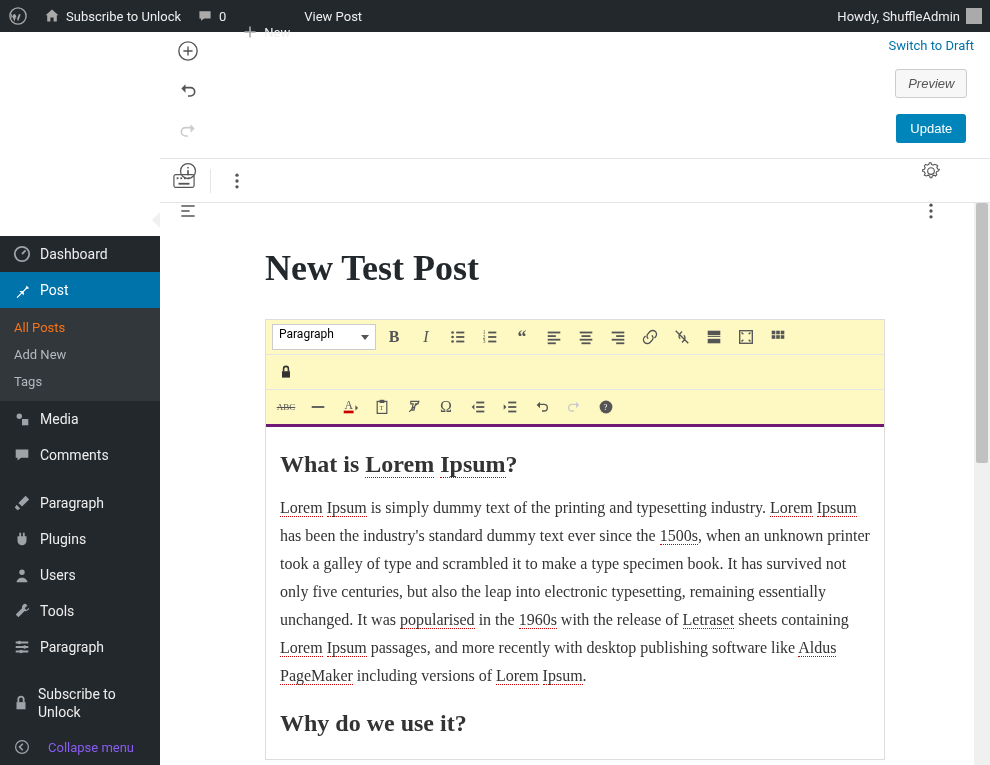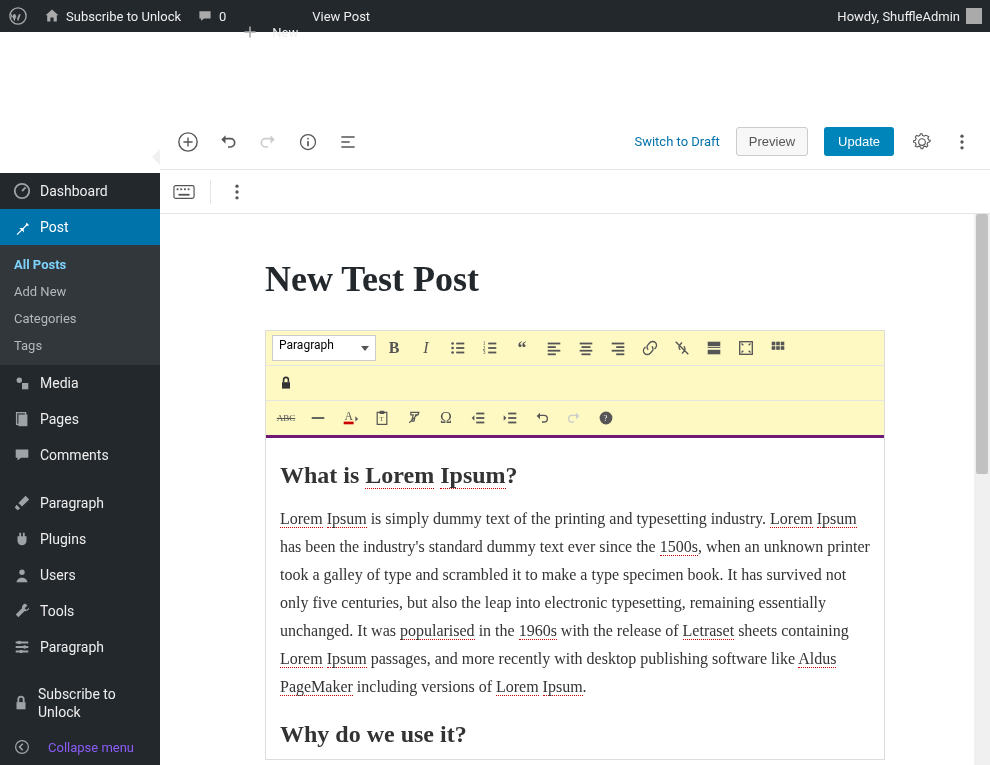--- a/index.html
+++ b/index.html
@@ -10,35 +10,35 @@
 .adminbar span, .adminbar a { color: #eee; }
 .ab-icon { width: 20px; height: 20px; display: inline-flex; align-items: center; justify-content: center; }
 .avatar-sq { width: 16px; height: 16px; background: #aaa; display: inline-block; }
 
 .layout { display: flex; height: calc(765px - 32px); align-items: flex-end; }
 .sidebar { width: 160px; background: #23282d; color: #eee; display: flex; flex-direction: column; font-size: 14px; }
 .side-item { display: flex; align-items: center; gap: 8px; padding: 8px 12px; cursor: pointer; color: #eee; }
 .side-item.active { background: #0073aa; color: #fff; }
 .side-sub { background: #32373c; padding: 6px 0; }
 .side-sub-item { padding: 6px 14px; font-size: 13px; color: #b4b9be; cursor: pointer; }
-.side-sub-item.sel { color: #7dd3fc; font-weight: 700; }
+.side-sub-item.sel { color: #f97316; font-weight: 400; }
 .side-icon { width: 20px; height: 20px; display: inline-flex; align-items: center; justify-content: center; }
 .side-icon svg { fill: #9ea3a8; }
 .side-item.active .side-icon svg { fill: #fff; }
 .collapse { color: #8b5cf6; font-size: 13px; padding: 8px 12px; display: flex; gap: 16px; align-items: center; cursor: pointer; }
 .arrow-notch { width:0; height:0; border-top:8px solid transparent; border-bottom:8px solid transparent; border-right:8px solid #f0f0f1; position:absolute; left:152px; margin-top:-24px; }
 
 .main { flex: 1; background: #fff; display: flex; flex-direction: column; position: relative; }
 .topbar { height: 56px; border-bottom: 1px solid #e2e4e7; display: flex; align-items: center; padding: 0 16px; justify-content: space-between; }
-.tb-left, .tb-right { display: flex; align-items: center; gap: 16px; }
+.tb-left, .tb-right { display: flex; align-items: center; gap: 16px; flex-direction: column; }
 .tb-btn { width: 24px; height: 24px; display: inline-flex; align-items: center; justify-content: center; cursor: pointer; color: #555; }
 .tb-btn svg { fill: #555; }
 .tb-btn.disabled svg { fill: #ccc; }
 .link-btn { color: #0073aa; cursor: pointer; font-size: 13px; }
-.btn-outline { border: 1px solid #ccc; background: #f7f7f7; padding: 6px 12px; border-radius: 3px; cursor: pointer; font-size: 13px; color: #555; }
+.btn-outline { border: 1px solid #ccc; background: #f7f7f7; padding: 6px 12px; border-radius: 3px; cursor: pointer; font-size: 13px; color: #555; font-style: italic; }
 .btn-primary { background: #0085ba; color: #fff; border: 0; padding: 7px 14px; border-radius: 3px; cursor: pointer; font-size: 13px; }
 
 .secbar { height: 44px; border-bottom: 1px solid #e2e4e7; display: flex; align-items: center; padding: 0 12px; gap: 8px; }
 .secbar-divider { width: 1px; height: 24px; background: #e2e4e7; margin: 0 6px; }
 
 .editor-area { flex: 1; overflow-y: auto; position: relative; }
 .editor-inner { max-width: 700px; margin: 0 auto; padding: 44px 40px 5px 40px; }
 .post-title { font-family: Georgia, serif; font-size: 36px; font-weight: bold; color: #23282d; margin-bottom: 30px; }
 
 .classic-block { border: 1px solid #ddd; background: #fff; position: relative; }
@@ -78,21 +78,21 @@
       <span>Subscribe to Unlock</span>
     </span>
     <span style="display:flex;align-items:center;gap:4px;">
       <span class="ab-icon">
           <svg width="16" height="16" viewBox="0 0 20 20">
             <path d="M3 4h14v9H9l-4 3v-3H3z" fill="#aaa"></path>
           </svg>
         </span>
       <span>0</span>
     </span>
-    <span style="display:flex;align-items:center;gap:12px;margin-top:32px;">
+    <span style="display:flex;align-items:center;gap:4px;margin-top:32px;">
       <span class="ab-icon">
           <svg width="16" height="16" viewBox="0 0 20 20">
             <path d="M9 3h2v6h6v2h-6v6H9v-6H3V9h6z" fill="#aaa"></path>
           </svg>
         </span>
       <span>New</span>
     </span>
     <span>View Post</span>
   </div>
   <div class="adminbar-right">
@@ -120,40 +120,30 @@
           <svg width="18" height="18" viewBox="0 0 20 20">
             <path d="M12 2l6 6-3 1-3 3v4l-2-2-5 5-1-1 5-5-2-2h4l3-3 1-3z" fill="#fff"></path>
           </svg>
         </span>
       <span>Post</span>
     </div>
     <div class="arrow-notch"></div>
     <div class="side-sub">
       <div class="side-sub-item sel">All Posts</div>
       <div class="side-sub-item">Add New</div>
-      <div class="side-sub-item">Categories</div>
       <div class="side-sub-item">Tags</div>
     </div>
     <div class="side-item">
       <span class="side-icon">
           <svg width="18" height="18" viewBox="0 0 20 20">
             <circle cx="7" cy="7" r="3" fill="#9ea3a8"></circle>
             <rect x="10" y="10" width="7" height="7" fill="#9ea3a8"></rect>
           </svg>
         </span>
       <span>Media</span>
-    </div>
-    <div class="side-item">
-      <span class="side-icon">
-          <svg width="18" height="18" viewBox="0 0 20 20">
-            <rect x="4" y="3" width="10" height="13" fill="none" stroke="#9ea3a8" stroke-width="1.5"></rect>
-            <rect x="6" y="5" width="10" height="13" fill="#9ea3a8"></rect>
-          </svg>
-        </span>
-      <span>Pages</span>
     </div>
     <div class="side-item">
       <span class="side-icon">
           <svg width="18" height="18" viewBox="0 0 20 20">
             <path d="M3 4h14v9H9l-4 3v-3H3z" fill="#9ea3a8"></path>
           </svg>
         </span>
       <span>Comments</span>
     </div>
     <div style="height:12px;"></div>
@@ -456,21 +446,21 @@
             </div>
           </div>
 
           <div class="classic-content">
             <h2 class="cc-h2">
               <span>What is </span><span class="spell">Lorem</span> <span class="spell">Ipsum</span><span>?</span>
             </h2>
             <p class="cc-p">
               <span class="spell">Lorem</span> <span class="spell">Ipsum</span><span> is simply dummy text of the printing and typesetting industry. </span><span class="spell">Lorem</span> <span class="spell">Ipsum</span><span> has been the industry's standard dummy text ever since the </span><span class="spell">1500s</span><span>, when an unknown printer took a galley of type and scrambled it to make a type specimen book. It has survived not only five centuries, but also the leap into electronic typesetting, remaining essentially unchanged. It was </span><span class="spell">popularised</span><span> in the </span><span class="spell">1960s</span><span> with the release of </span><span class="spell">Letraset</span><span> sheets containing </span><span class="spell">Lorem</span> <span class="spell">Ipsum</span><span> passages, and more recently with desktop publishing software like </span><span class="spell">Aldus</span> <span class="spell">PageMaker</span><span> including versions of </span><span class="spell">Lorem</span> <span class="spell">Ipsum</span><span>.</span>
             </p>
-            <h2 class="cc-h2" style="margin-bottom:1px;">Why do we use it?</h2>
+            <h2 class="cc-h2" style="margin-bottom:12px;">Why do we use it?</h2>
           </div>
         </div>
       </div>
     </div>
 
     <div class="scrollbar-sim">
         <div class="scrollbar-thumb"></div>
       </div>
   </div>
 </div>

